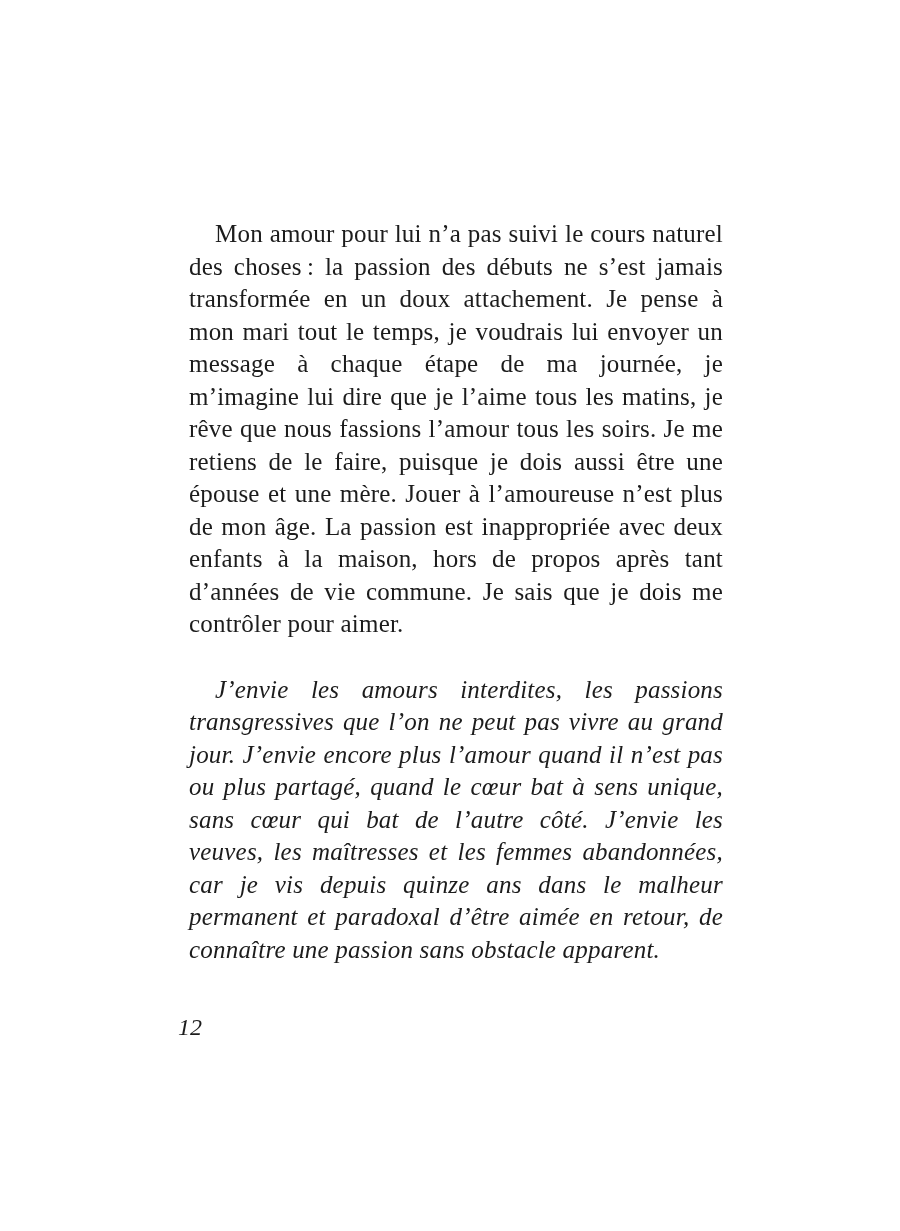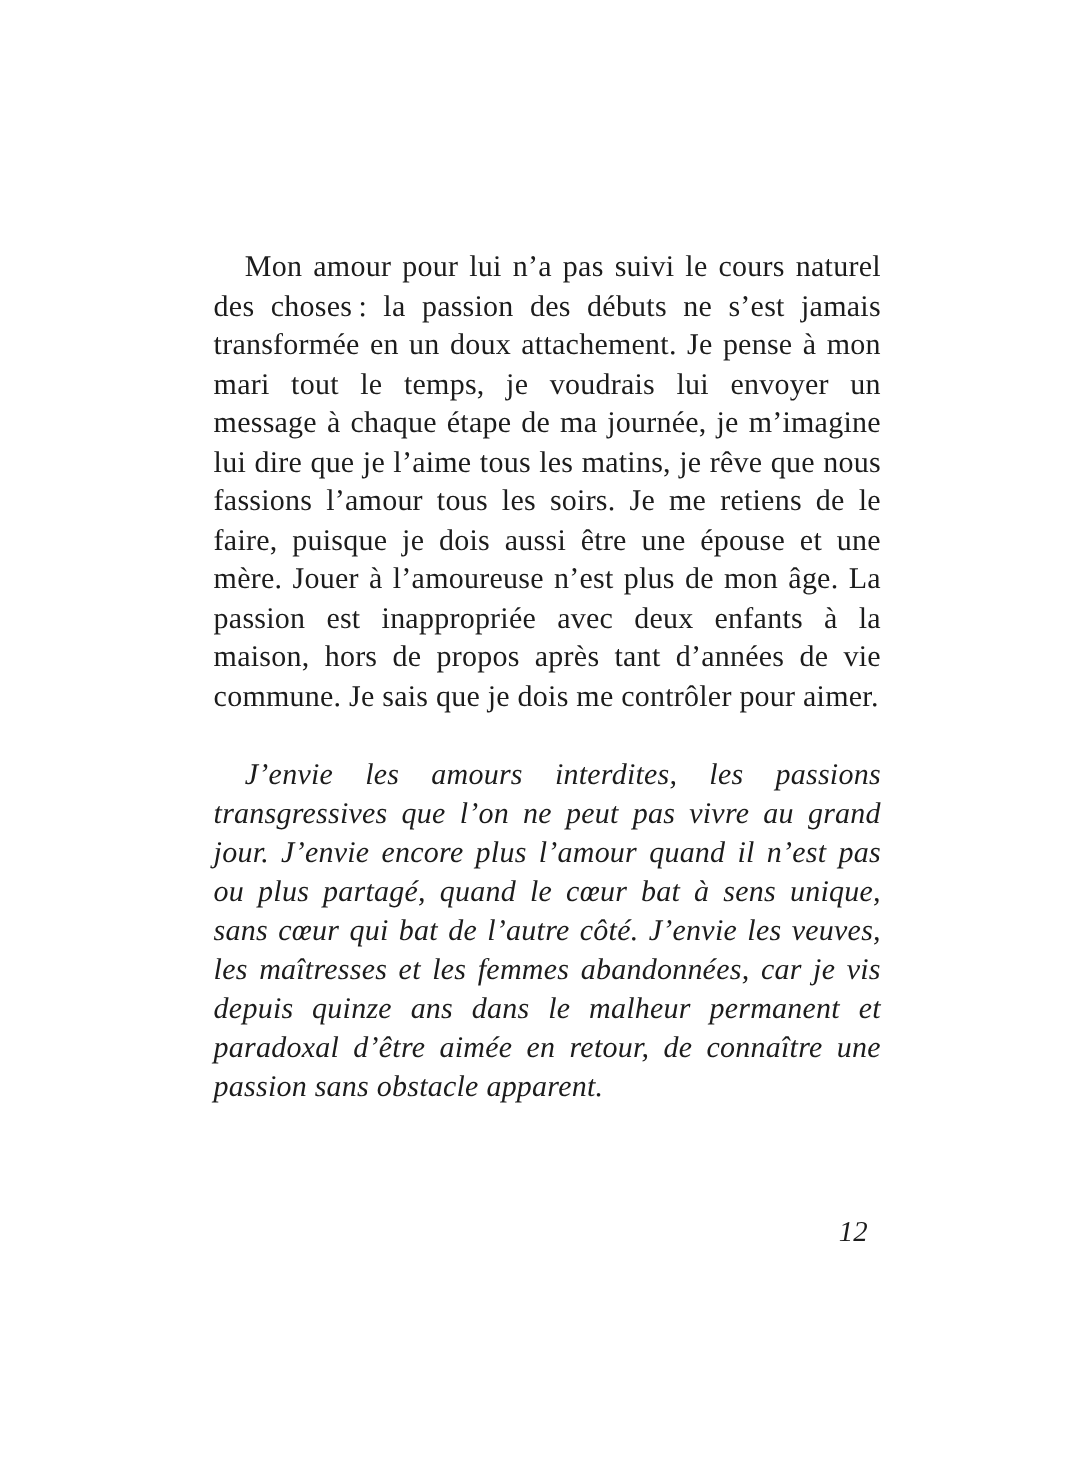--- a/index.html
+++ b/index.html
@@ -24,33 +24,32 @@
     left: 178px;
     top: 207px;
     width: 556px;
     color: #1c1c1c;
     font-size: 25px;
     line-height: 32.5px;
     text-align: justify;
     letter-spacing: 0.2px;
   }
   .text-block p {
-    margin: 0;
+    margin: 11px;
     text-indent: 26px;
   }
   .text-block p + p {
     margin-top: 33px;
     font-style: italic;
   }
   .page-number {
     position: absolute;
-    left: 167px;
+    left: 178px;
     top: 1011px;
     width: 556px;
-    text-align: right;
     color: #1c1c1c;
     font-size: 24px;
     font-style: italic;
     line-height: 32px;
   }
 </style>
 </head>
 <body>
 
 <div class="book-page">

